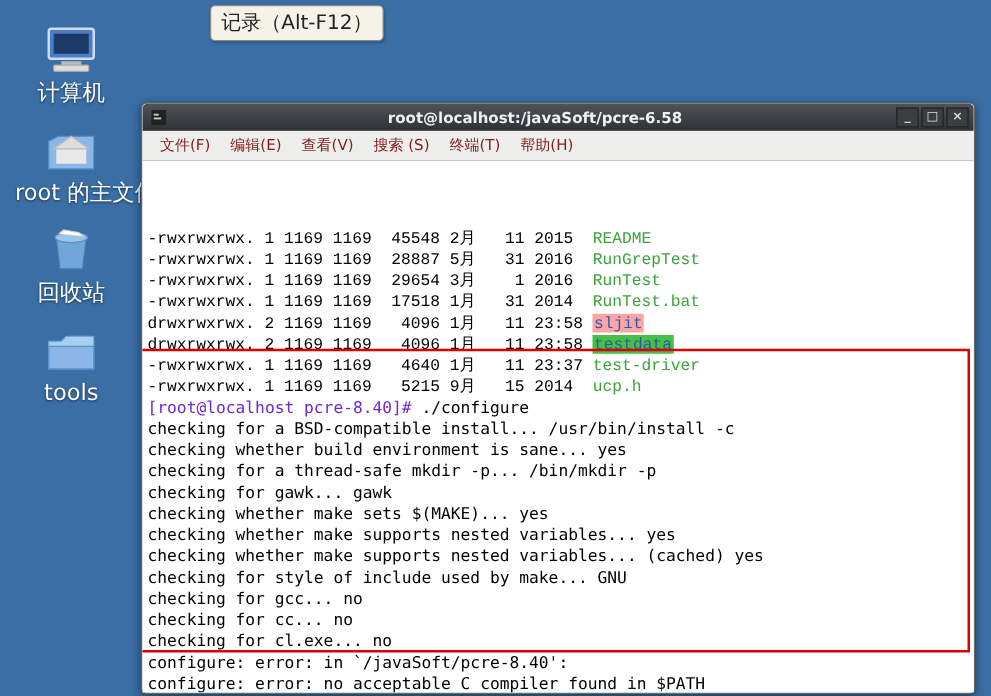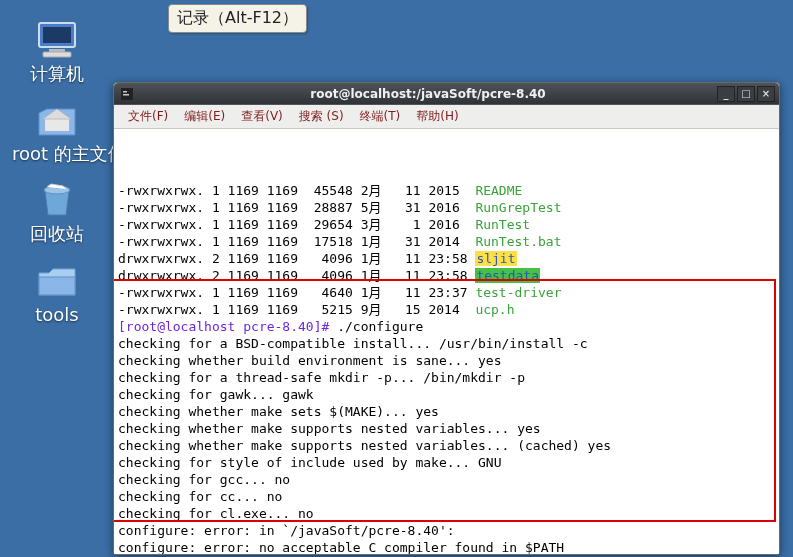--- a/index.html
+++ b/index.html
@@ -94,23 +94,23 @@
     background: #fff;
     padding: 2px 4px 4px 4px;
     font-family: "DejaVu Sans Mono", "Noto Sans Mono CJK SC", "Courier New", monospace;
     font-size: 13px;
     line-height: 17px;
     color: #000;
     position: relative;
     white-space: pre;
     overflow: hidden;
   }
-  .ls-line { white-space: pre; }
+  .ls-line { white-space: pre; font-family: Liberation Mono, monospace; }
   .c-green { color: #3aa33a; }
-  .bg-yellow { background: #fde047; color: #2b59a8; padding: 0 1px; }
+  .bg-yellow { background: #fca5a5; color: #2b59a8; padding: 0 1px; }
   .bg-green { background: #46c046; color: #2b59a8; padding: 0 1px; }
   .c-red { color: #6d28d9; }
   .prompt-line { white-space: pre; }
   .redbox {
     position: absolute;
     border: 2px solid #d00;
     pointer-events: none;
   }
   .cfg-line { white-space: pre; }
 </style>
@@ -167,21 +167,21 @@
 
 <div class="term-window">
   <div class="titlebar">
     <div class="win-icon">
       <svg width="12" height="12" viewBox="0 0 12 12">
           <rect x="0" y="0" width="12" height="12" fill="#222"></rect>
           <rect x="2" y="3" width="4" height="1.5" fill="#ccc"></rect>
           <rect x="2" y="6" width="6" height="1.5" fill="#ccc"></rect>
         </svg>
     </div>
-    <div class="title-text">root@localhost:/javaSoft/pcre-8.40</div>
+    <div class="title-text">root@localhost:/javaSoft/pcre-6.58</div>
     <div class="win-btn">_</div>
     <div class="win-btn">□</div>
     <div class="win-btn">×</div>
   </div>
   <div class="menubar">
     <div class="menu-item">文件(F)</div>
     <div class="menu-item">编辑(E)</div>
     <div class="menu-item">查看(V)</div>
     <div class="menu-item">搜索 (S)</div>
     <div class="menu-item">终端(T)</div>

